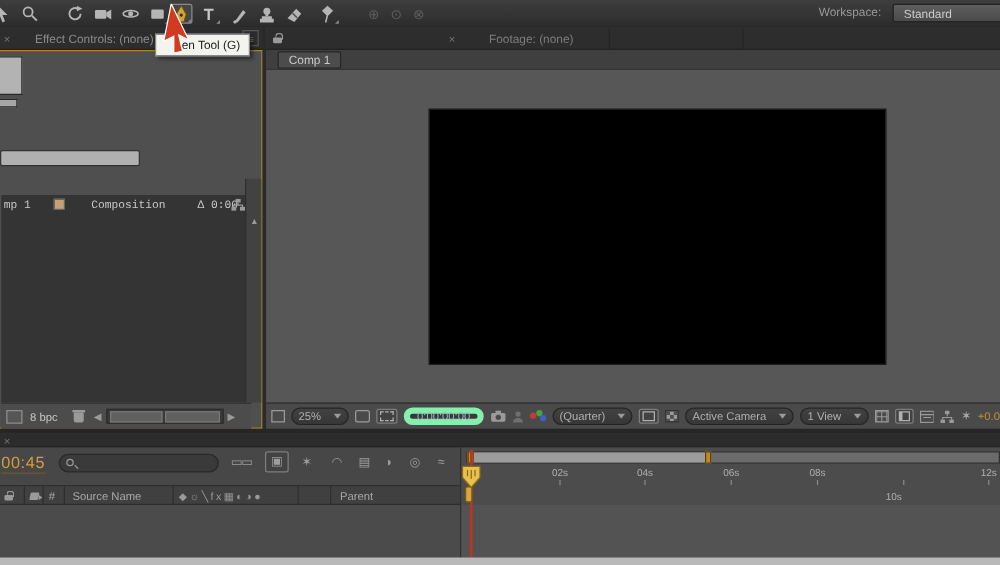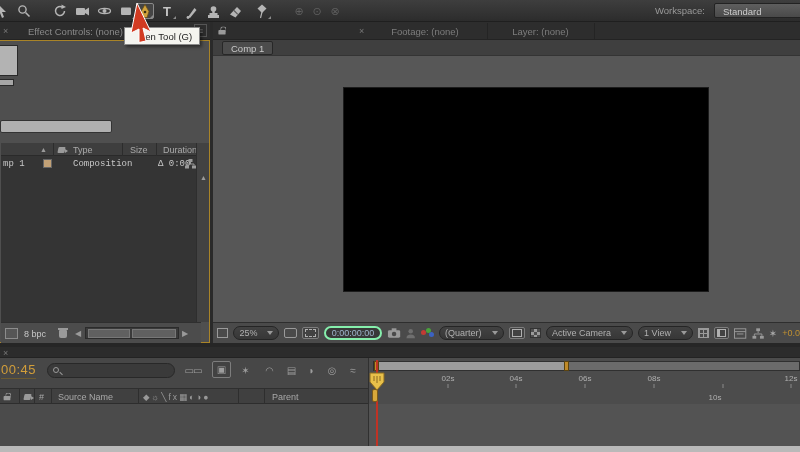--- a/index.html
+++ b/index.html
@@ -74,21 +74,21 @@
   .tabsep { position:absolute; top:1px; width:1px; height:16px; background:#242424; }
   .comp-subrow { left:213px; top:40px; width:587px; height:16px; background:#3f3f3f; border-bottom:1px solid #343434; }
   .comp1-tab { position:absolute; left:9px; top:1px; height:14px; background:#4c4c4c; border:1px solid #272727;
                border-radius:2px; color:#c9c9c9; font-size:9.5px; padding:1px 8px 0 8px; }
   .viewer { left:213px; top:56px; width:587px; height:266px; background:#575757; }
   .compframe { position:absolute; left:130px; top:31px; width:366px; height:205px; background:#000; border:1px solid #1c1c1c; }
   .comp-foot { left:213px; top:322px; width:587px; height:21px; background:#4a4a4a; border-top:1px solid #2e2e2e;
                display:flex; align-items:center; gap:5px; padding-left:4px; }
   .dd { height:14px; background:linear-gradient(#424242,#373737); border:1px solid #252525; border-radius:7px;
         color:#b0b0b0; display:flex; align-items:center; padding:0 5px; gap:4px; white-space:nowrap; }
-  .tc-blue { height:14px; background:#383838; border:2px solid #86efac; border-radius:7px;
+  .tc-blue { height:14px; background:#383838; border:5px solid #86efac; border-radius:7px;
              color:#9db4cc; display:flex; align-items:center; padding:0 6px; }
   .fico { position:relative; display:inline-block; }
   .boxed { border:1px solid #7d7d7d; border-radius:2px; background:#424242; padding:1px 2px; display:flex; align-items:center; }
   .rgbdots { width:14px; height:10px; position:relative; }
   .rgbdots i { position:absolute; width:5px; height:5px; border-radius:50%; }
   .checker { width:12px; height:10px; background:
       repeating-conic-gradient(#9a9a9a 0 25%, #4f4f4f 0 50%); background-size:6px 6px; border:1px solid #333; }
   .gridico { width:12px; height:10px; border:1px solid #9a9a9a;
       background:linear-gradient(#9a9a9a 1px,transparent 1px),linear-gradient(90deg,#9a9a9a 1px,transparent 1px);
       background-size:4px 4px; }
@@ -228,30 +228,20 @@
     <span class="abs xclose" style="left:3px; top:4px;">×</span>
     <span class="abs" style="left:28px; top:4px; color:#8a8a8a; font-size:9.5px;">Effect Controls: (none)</span>
     <span class="abs" style="left:194px; top:2px; width:13px; height:13px; border:1px solid #555; color:#8a8a8a; text-align:center; line-height:12px;">≡</span>
   </div>
 
   <div class="abs proj-body"></div>
   <div class="abs thumb1"></div>
   <div class="abs thumb2"></div>
   <div class="abs proj-search"></div>
 
-  <div class="abs proj-head">
-    <span class="abs arrowtxt" style="left:39px; top:3px; font-size:7px;">▲</span>
-    <span class="tagicon" style="left:57px; top:3px;"></span>
-    <span class="abs" style="left:72px; top:2px;">Type</span>
-    <span class="abs" style="left:129px; top:2px;">Size</span>
-    <span class="abs" style="left:162px; top:2px;">Duration</span>
-    <span class="colsep" style="left:52px;"></span>
-    <span class="colsep" style="left:121px;"></span>
-    <span class="colsep" style="left:155px;"></span>
-  </div>
 
   <div class="abs proj-rows">
     <div class="proj-row">
       <span class="abs" style="left:2px; top:3px;">mp 1</span>
       <span class="swatch"></span>
       <span class="abs" style="left:72px; top:3px;">Composition</span>
       <span class="abs" style="left:157px; top:3px;">Δ 0:00</span>
       <svg class="abs" style="left:184px; top:3px;" width="11" height="10" viewBox="0 0 11 10">
         <rect x="3.5" y="0" width="4" height="3" fill="#9a9a9a"></rect>
           <rect x="0" y="6.5" width="4" height="3" fill="#9a9a9a"></rect>
@@ -276,21 +266,20 @@
     <span class="abs arrowtxt" style="left:181px; top:6px;">▶</span>
   </div>
 
   <div class="abs" style="left:210px; top:22px; width:3px; height:321px; background:#2a2a2a;"></div>
 
   <div class="abs tabstrip comp-tabstrip">
     <span class="padlock" style="left:5px; top:4px; transform:scale(0.9);"></span>
     <span class="abs xclose" style="left:146px; top:4px;">×</span>
     <span class="inactive-tab" style="left:157px; width:110px;">Footage: (none)</span>
     <span class="tabsep" style="left:274px;"></span>
-    <span class="inactive-tab" style="left:275px; width:105px;">Layer: (none)</span>
     <span class="tabsep" style="left:381px;"></span>
   </div>
 
   <div class="abs comp-subrow">
     <span class="comp1-tab">Comp 1</span>
   </div>
 
   <div class="abs viewer">
     <div class="compframe"></div>
   </div>

